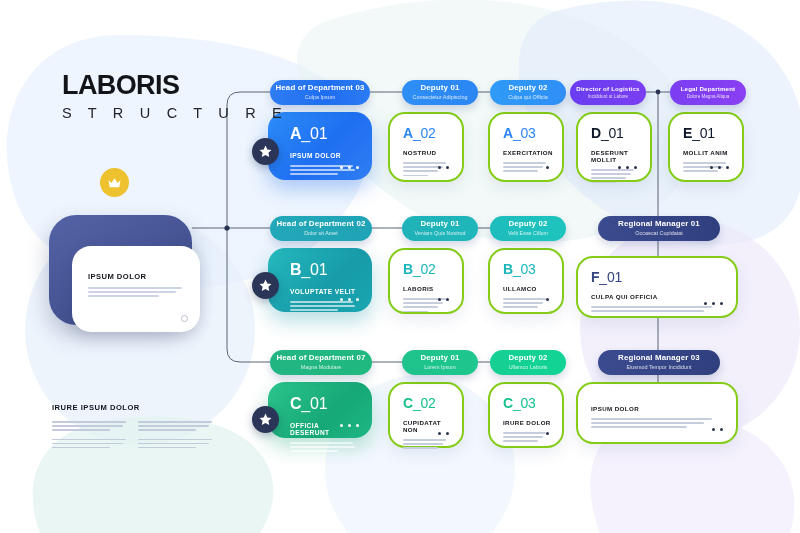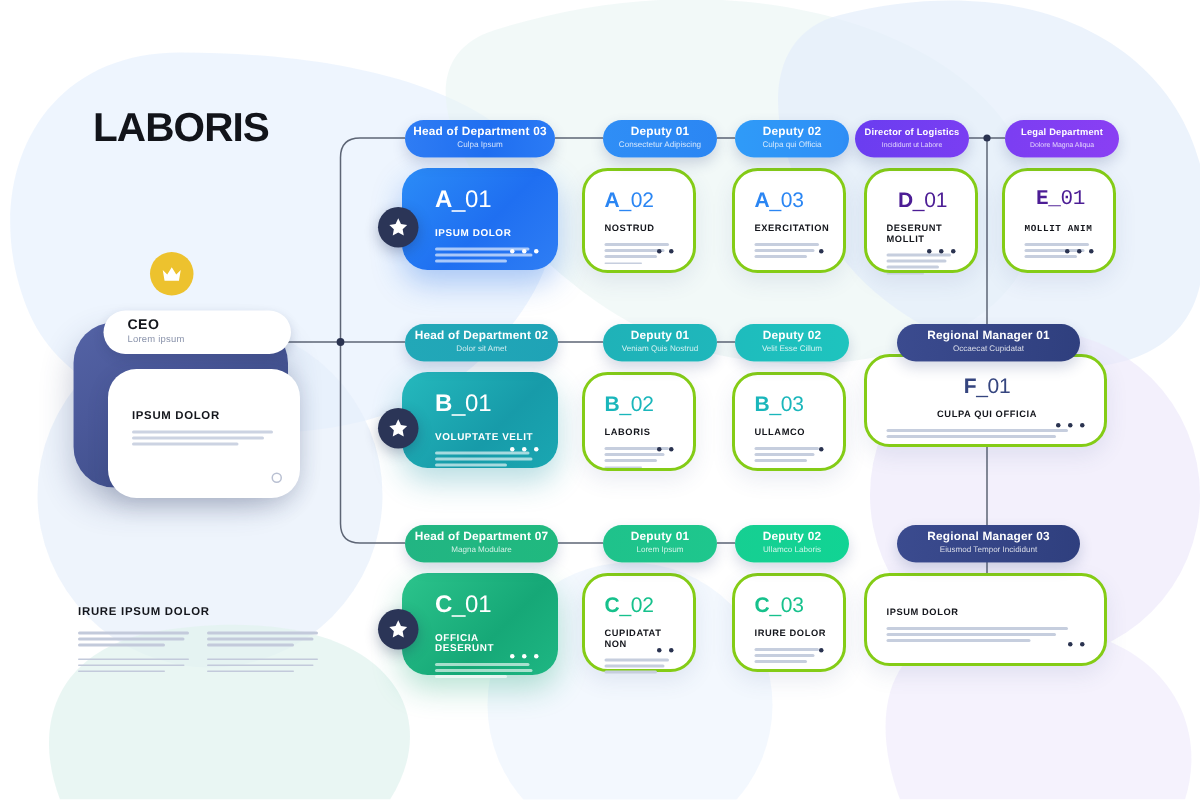--- a/index.html
+++ b/index.html
@@ -126,21 +126,21 @@
   .card.out{border:2px solid #84cc16;box-shadow:0 6px 15px rgba(60,80,140,.10);}
   .ob-blue{border-color:#9fd2fb;box-shadow:0 0 14px rgba(84,176,250,.38), 0 5px 12px rgba(60,90,150,.10);}
   .ob-teal{border-color:#8fe0de;box-shadow:0 0 14px rgba(60,205,200,.34), 0 5px 12px rgba(60,90,150,.10);}
   .ob-green{border-color:#8ce7c0;box-shadow:0 0 14px rgba(50,210,150,.32), 0 5px 12px rgba(60,90,150,.10);}
   .ob-purple{border-color:#b9a4f5;box-shadow:0 0 13px rgba(150,110,245,.28), 0 5px 12px rgba(70,60,150,.10);}
   .ob-navy{border-color:#b9c0e4;box-shadow:0 5px 14px rgba(60,75,140,.14);}
 
   .c-blue{color:#2b86f3;}
   .c-teal{color:#1ab6bb;}
   .c-green{color:#16c18c;}
-  .c-purple{color:#4c1d95;text-align:center;}
+  .c-purple{color:#0f172a;}
   .c-navy{color:#35457f;}
 
   
   .star{
     position:absolute;z-index:8;width:27px;height:27px;border-radius:50%;
     background:#2b3557;display:flex;align-items:center;justify-content:center;
     box-shadow:0 3px 9px rgba(30,40,80,.30);
   }
 </style>
 </head>
@@ -177,33 +177,30 @@
     <path d="M372 362 L 402 362" stroke="#5d6575" stroke-width="1"></path>
     <path d="M478 362 L 490 362" stroke="#5d6575" stroke-width="1"></path>
 
     <path d="M646 92 L 670 92" stroke="#5d6575" stroke-width="1"></path>
     <path d="M658 92 L 658 404" stroke="#5d6575" stroke-width="1"></path>
     <circle cx="658" cy="92" r="2.4" fill="#2a3350"></circle>
   </svg>
 
   <div class="title-wrap">
     <div class="title-main">LABORIS</div>
+    <div class="title-sub">S T R U C T U R E</div>
   </div>
 
   <div class="crown-badge">
     <svg width="15" height="12" viewBox="0 0 24 20">
       <path d="M2 5 L7 10 L12 2 L17 10 L22 5 L20 17 L4 17 Z" fill="#ffffff"></path>
     </svg>
   </div>
 
   <div class="ceo-outer">
-    <div class="ceo-pill">
-      <div class="t">CEO</div>
-      <div class="s">Lorem ipsum</div>
-    </div>
     <div class="ceo-card">
       <div class="h">IPSUM DOLOR</div>
       <div class="lines ceo">
           <span style="width: 96%;"></span>
           <span style="width: 90%;"></span>
           <span style="width: 72%;"></span>
         </div>
       <div class="ceo-dot"></div>
     </div>
   </div>
@@ -307,21 +304,21 @@
           <span style="width: 84%;"></span>
           <span style="width: 72%;"></span>
           <span style="width: 52%;"></span>
         </div>
         <div class="dots">
           <i></i>
           <i></i>
           <i></i>
         </div>
       </div>
-      <div class="card out ob-purple" style="left: 668px; top: 112px; width: 76px; height: 70px; font-family: Liberation Mono, monospace;">
+      <div class="card out ob-purple" style="left: 668px; top: 112px; width: 76px; height: 70px;">
         <div class="code c-purple"><b>E</b>_01</div>
         <div class="head">MOLLIT ANIM</div>
         <div class="lines">
           <span style="width: 90%;"></span>
           <span style="width: 84%;"></span>
           <span style="width: 72%;"></span>
         </div>
         <div class="dots">
           <i></i>
           <i></i>
@@ -382,21 +379,21 @@
         <div class="head">ULLAMCO</div>
         <div class="lines">
           <span style="width: 90%;"></span>
           <span style="width: 84%;"></span>
           <span style="width: 72%;"></span>
         </div>
         <div class="dots">
           <i></i>
         </div>
       </div>
-      <div class="card out ob-navy" style="left: 576px; top: 236px; width: 162px; height: 62px; text-align: center;">
+      <div class="card out ob-navy" style="left: 576px; top: 256px; width: 162px; height: 62px;">
         <div class="code c-navy"><b>F</b>_01</div>
         <div class="head">CULPA QUI OFFICIA</div>
         <div class="lines">
           <span style="width: 90%;"></span>
           <span style="width: 84%;"></span>
         </div>
         <div class="dots">
           <i></i>
           <i></i>
           <i></i>
@@ -416,21 +413,21 @@
         <div class="s">Lorem Ipsum</div>
       </div>
       <div class="pill p-green-l" style="left: 490px; top: 350px; width: 76px;">
         <div class="t">Deputy 02</div>
         <div class="s">Ullamco Laboris</div>
       </div>
       <div class="pill p-navy" style="left: 598px; top: 350px; width: 122px;">
         <div class="t">Regional Manager 03</div>
         <div class="s">Eiusmod Tempor Incididunt</div>
       </div>
-      <div class="card feat feat-green" style="left: 268px; top: 382px; width: 104px; height: 68px;">
+      <div class="card feat feat-green" style="left: 268px; top: 382px; width: 104px; height: 56px;">
         <div class="code "><b>C</b>_01</div>
         <div class="head">OFFICIA DESERUNT</div>
         <div class="lines light">
           <span style="width: 92%;"></span>
           <span style="width: 96%;"></span>
           <span style="width: 70%;"></span>
         </div>
         <div class="dots">
           <i></i>
           <i></i>

